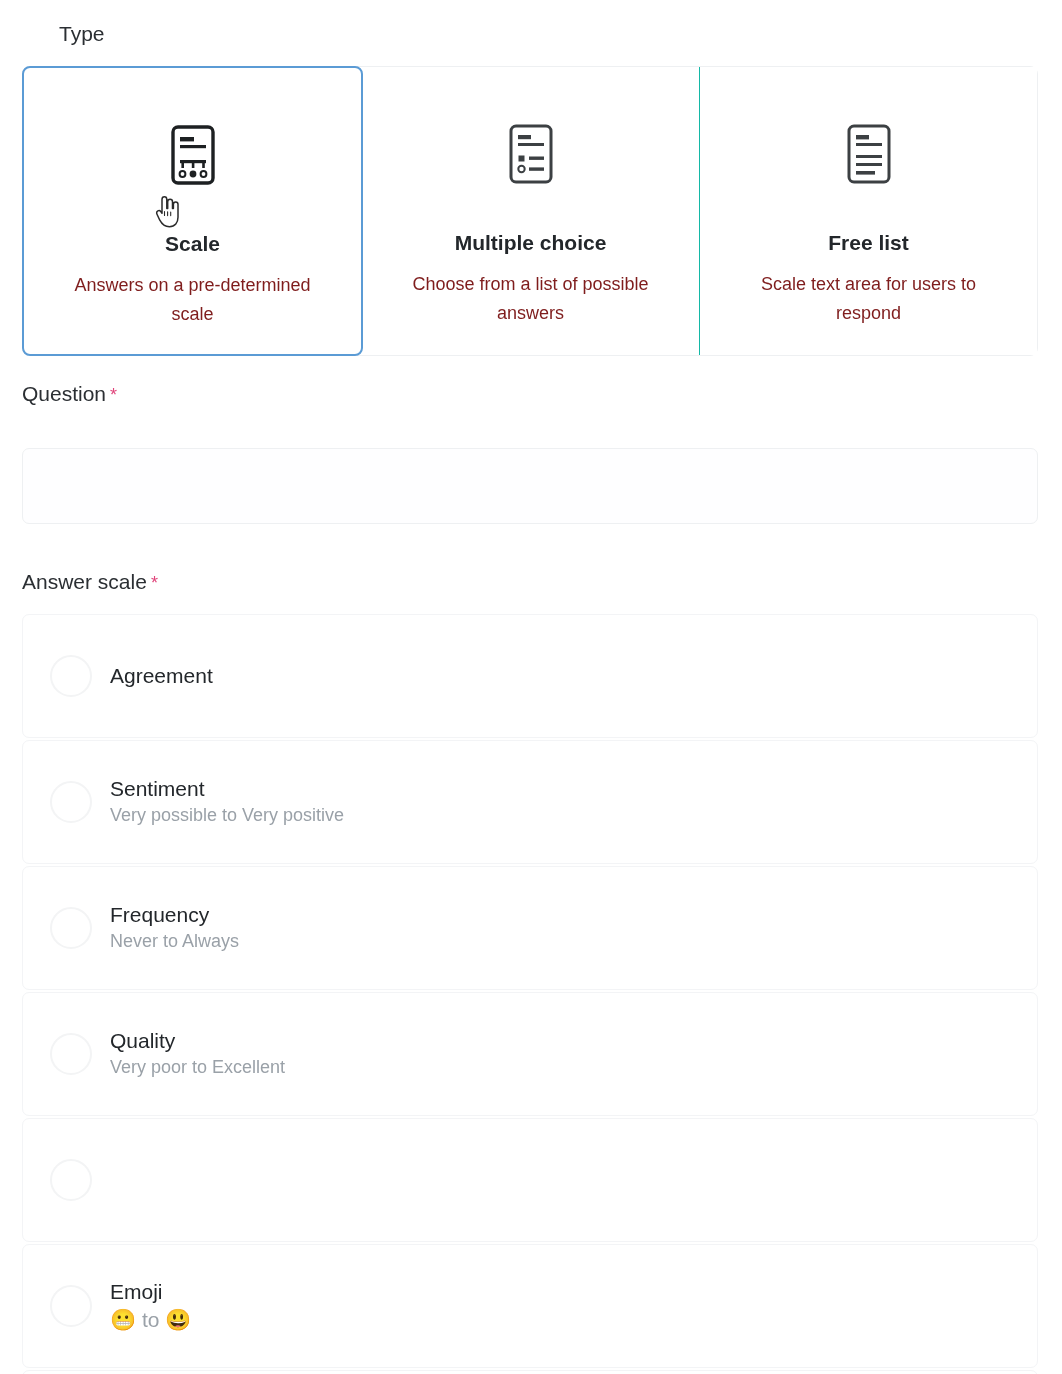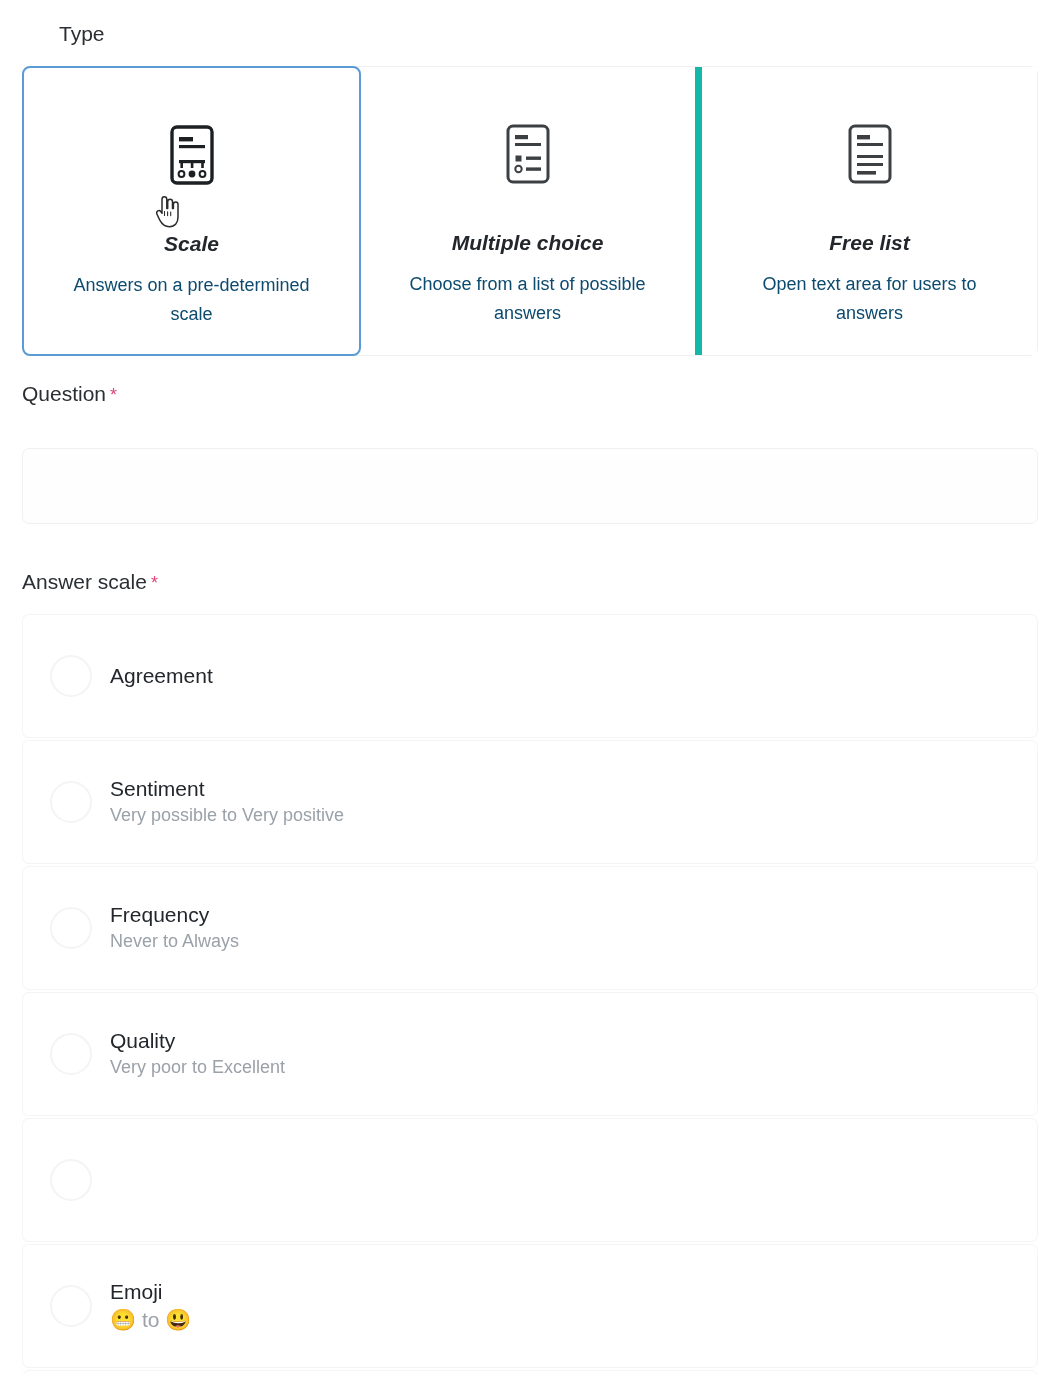--- a/index.html
+++ b/index.html
@@ -35,37 +35,37 @@
     background:#fff;
     border:1px solid #eef0f2;
     border-radius:8px;
   }
   .type-card {
     flex:1 1 0;
     display:flex; flex-direction:column; align-items:center; justify-content:flex-start;
     padding: 56px 28px 0 28px;
     background:#fff;
     position:relative;
-    border-right:7px solid #14b8a6;
+    border-right:1px solid #14b8a6;
     cursor:pointer;
   }
   .type-card:last-child { border-right:none; }
   .type-card.selected {
     border:2px solid #5b9bd5;
     border-radius:8px;
     margin:-1px;
     z-index:3;
   }
   .type-icon { width:54px; height:62px; display:block; margin-bottom:46px; }
   .type-name {
     font-size:21px; font-weight:700; color:#23272b;
-    margin-bottom:16px; text-align:left; line-height:1.1;font-style:italic;
+    margin-bottom:16px; text-align:left; line-height:1.1;
   }
   .type-desc {
-    font-size:18px; color:#0c4a6e; text-align:center; line-height:1.62;
+    font-size:18px; color:#7f1d1d; text-align:center; line-height:1.62;
     max-width:300px;
   }
 
   .cursor-hand {
     position:absolute; left:153px; top:196px; width:28px; height:32px; z-index:6;
     pointer-events:none;
   }
 
   
   #question-label { position:absolute; left:22px; top:382px; }
@@ -162,21 +162,21 @@
         <svg viewBox="0 0 54 62" width="54" height="62" xmlns="http://www.w3.org/2000/svg">
           <rect x="7" y="3" width="40" height="56" rx="5" fill="#fff" stroke="#3c4043" stroke-width="3"></rect>
           <rect x="14" y="12" width="13" height="4.4" fill="#3c4043"></rect>
           <rect x="14" y="20" width="26" height="3" fill="#3c4043"></rect>
           <rect x="14" y="32" width="26" height="3" fill="#3c4043"></rect>
           <rect x="14" y="40" width="26" height="3" fill="#3c4043"></rect>
           <rect x="14" y="48" width="19" height="3.6" fill="#3c4043"></rect>
         </svg>
       </span>
       <div class="type-name">Free list</div>
-      <div class="type-desc">Open text area for users to answers</div>
+      <div class="type-desc">Scale text area for users to respond</div>
     </div>
   </div>
 
   <span class="cursor-hand">
     <svg viewBox="0 0 28 32" width="28" height="32" xmlns="http://www.w3.org/2000/svg">
       <path d="M9 3.4c0-1.5 1.1-2.6 2.4-2.6s2.4 1.1 2.4 2.6v9.1h.9V5.8c0-1.4 1.1-2.5 2.4-2.5s2.4 1.1 2.4 2.5v6.8h.9V8.3c0-1.4 1-2.4 2.3-2.4s2.3 1 2.3 2.4v13c0 5.3-3 9.5-8.6 9.5-5 0-7.3-2.3-9.6-6.6L4 18.2c-.7-1.3-.3-2.8.9-3.4 1-.5 2.2-.2 2.9.8l1.2 1.7z" fill="#ffffff" stroke="#2b2b2b" stroke-width="1.5" stroke-linejoin="round"></path>
       <path d="M11.5 15.5v4M14.6 15.8v3.8M17.7 16v3.6" stroke="#2b2b2b" stroke-width="1.1" stroke-linecap="round"></path>
     </svg>
   </span>
 

